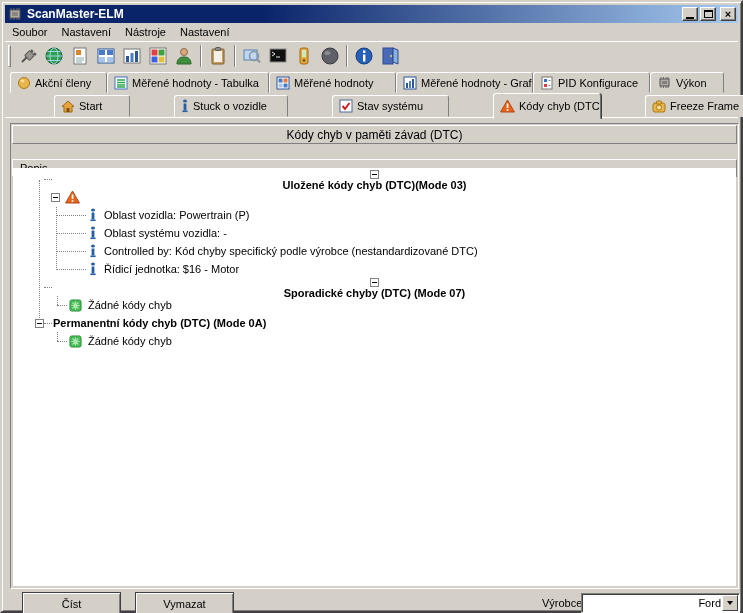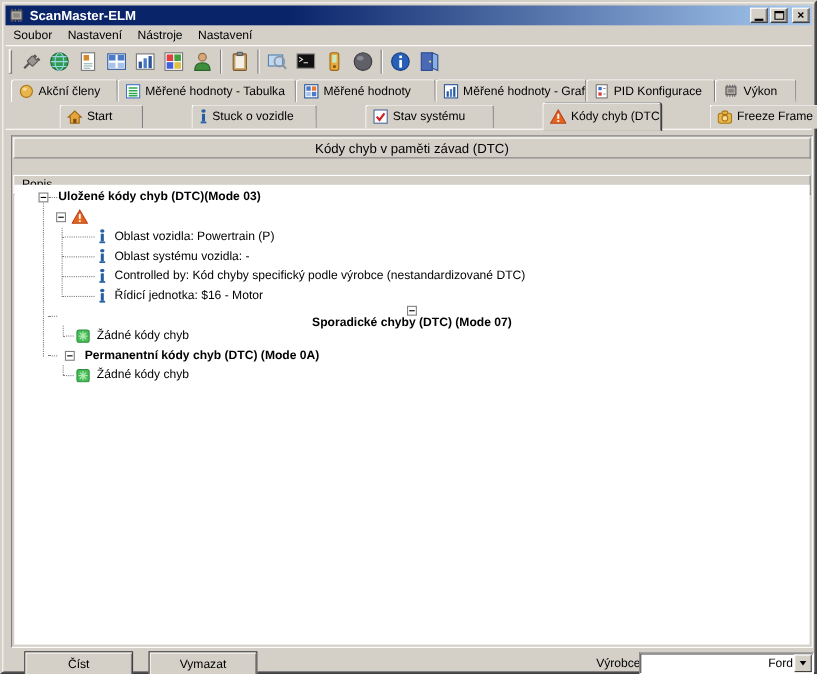--- a/index.html
+++ b/index.html
@@ -352,21 +352,21 @@
         <div class="dh" style="left:43px; top:65px; width:30px;"></div>
         <div class="dh" style="left:43px; top:83px; width:30px;"></div>
         <div class="dh" style="left:43px; top:101px; width:30px;"></div>
         <div class="dh" style="left:31px; top:119px; width:8px;"></div>
         <div class="dv" style="left:44px; top:128px; height:9px;"></div>
         <div class="dh" style="left:44px; top:137px; width:10px;"></div>
         <div class="dh" style="left:31px; top:155px; width:8px;"></div>
         <div class="dv" style="left:44px; top:164px; height:9px;"></div>
         <div class="dh" style="left:44px; top:173px; width:10px;"></div>
 
-        <div class="trow bold" style="top:2px;">
+        <div class="trow bold" style="top:2px;flex-direction:column;">
           <span class="sp" style="width:22px"></span>
           <span class="ebox">
               <i></i>
             </span>
           <span class="sp" style="width:9px"></span>
           <span>Uložené kódy chyb (DTC)(Mode 03)</span>
         </div>
 
         <div class="trow sel" style="top:20px;">
           <div class="selbar"></div>
@@ -437,21 +437,21 @@
         <div class="trow" style="top:128px;">
           <span class="sp" style="width:56px"></span>
           <svg width="13" height="13" viewBox="0 0 14 14">
             <rect x="1" y="1" width="12" height="12" rx="2" fill="#44BB55" stroke="#2F8F3F"></rect>
             <path d="M7 2.5v9 M2.5 7h9 M3.8 3.8l6.4 6.4 M10.2 3.8l-6.4 6.4" stroke="#AEE8B0" stroke-width="1.3"></path>
           </svg>
           <span class="sp" style="width:6px"></span>
           <span>Žádné kódy chyb</span>
         </div>
 
-        <div class="trow bold" style="top:146px;margin-left:24px;">
+        <div class="trow bold" style="top:146px;">
           <span class="sp" style="width:22px"></span>
           <span class="ebox">
               <i></i>
             </span>
           <span class="sp" style="width:9px"></span>
           <span>Permanentní kódy chyb (DTC) (Mode 0A)</span>
         </div>
 
         <div class="trow" style="top:164px;">
           <span class="sp" style="width:56px"></span>

